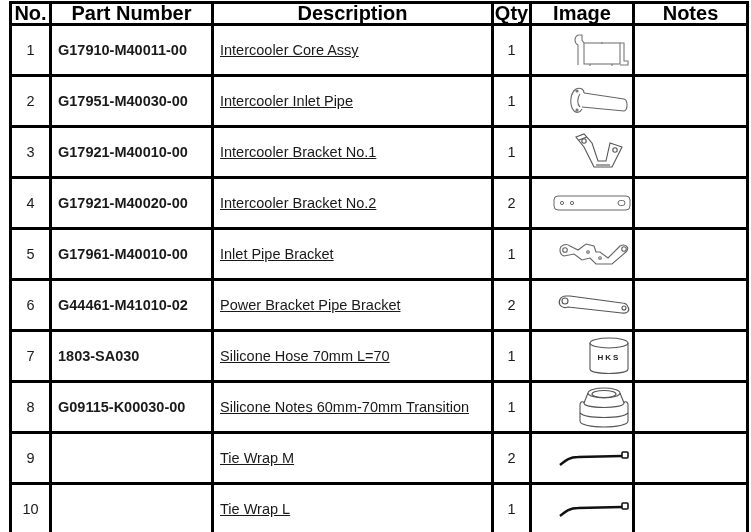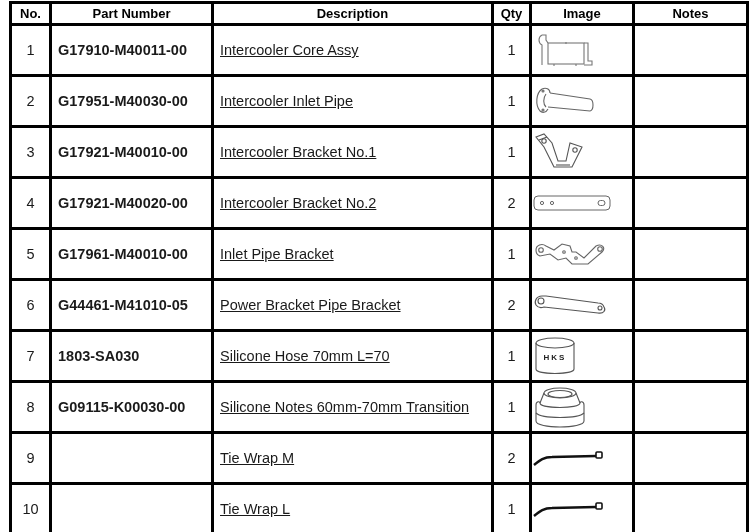--- a/index.html
+++ b/index.html
@@ -6,29 +6,29 @@
   body { width: 751px; height: 532px; overflow: hidden; position: relative;
          font-family: "Liberation Sans", sans-serif; color: #1a1a1a; }
   table.parts {
     position: absolute; left: 9px; top: 1px;
     border-collapse: collapse; table-layout: fixed;
   }
   table.parts th, table.parts td {
     border: 3px solid #000; padding: 0; overflow: hidden; white-space: nowrap;
   }
   table.parts th {
-    height: 19px; font-weight: bold; font-size: 13px; text-align: center;
+    height: 19px; font-weight: bold; font-size: 20px; text-align: center;
     line-height: 19px; color: #000;
   }
   table.parts td { height: 48px; font-size: 14.5px; }
   td.c-no { text-align: center; }
   td.c-part { padding-left: 6px !important; font-weight: bold; }
   td.c-desc { padding-left: 6px !important; text-decoration: underline; }
   td.c-qty { text-align: center; }
-  td.c-img { text-align: left; }
+  td.c-img { text-align: right; }
   td.c-img svg { display: inline-block; vertical-align: middle; }
 </style>
 </head>
 <body>
 
 <table class="parts">
   <colgroup>
     <col style="width:40px">
       <col style="width:162px">
       <col style="width:280px">
@@ -140,21 +140,21 @@
             <circle cx="32" cy="12" r="1.3"></circle>
             <circle cx="44" cy="18" r="1.3"></circle>
           </g>
         </svg>
       </td>
       <td class="c-notes"></td>
     </tr>
 
     <tr>
       <td class="c-no">6</td>
-      <td class="c-part">G44461-M41010-05</td>
+      <td class="c-part">G44461-M41010-02</td>
       <td class="c-desc">Power Bracket Pipe Bracket</td>
       <td class="c-qty">2</td>
       <td class="c-img">
         <svg width="76" height="26" viewBox="0 0 76 26">
           <g fill="none" stroke="#555" stroke-width="1.1">
             <path d="M10 4 C4 4 2 10 4 13 C6 16 9 16 12 15 L66 21 C72 22 74 18 72 15 C71 12 68 11 66 11 L14 4 Z"></path>
             <circle cx="9" cy="9" r="3"></circle>
             <circle cx="68" cy="16" r="2"></circle>
           </g>
         </svg>

